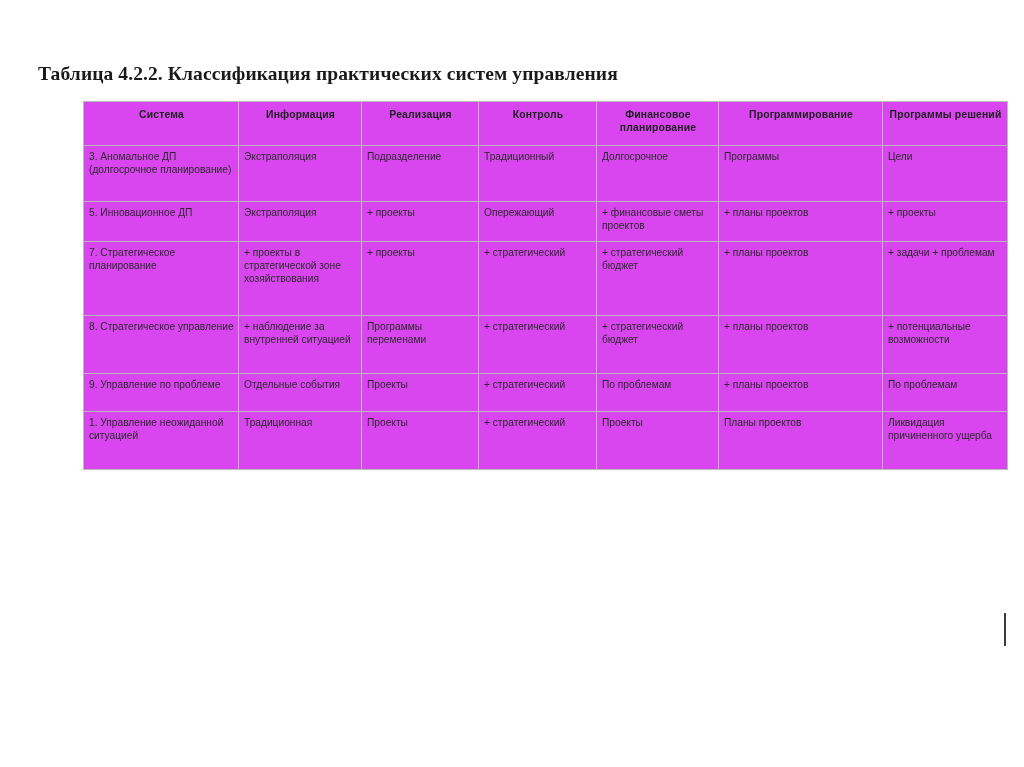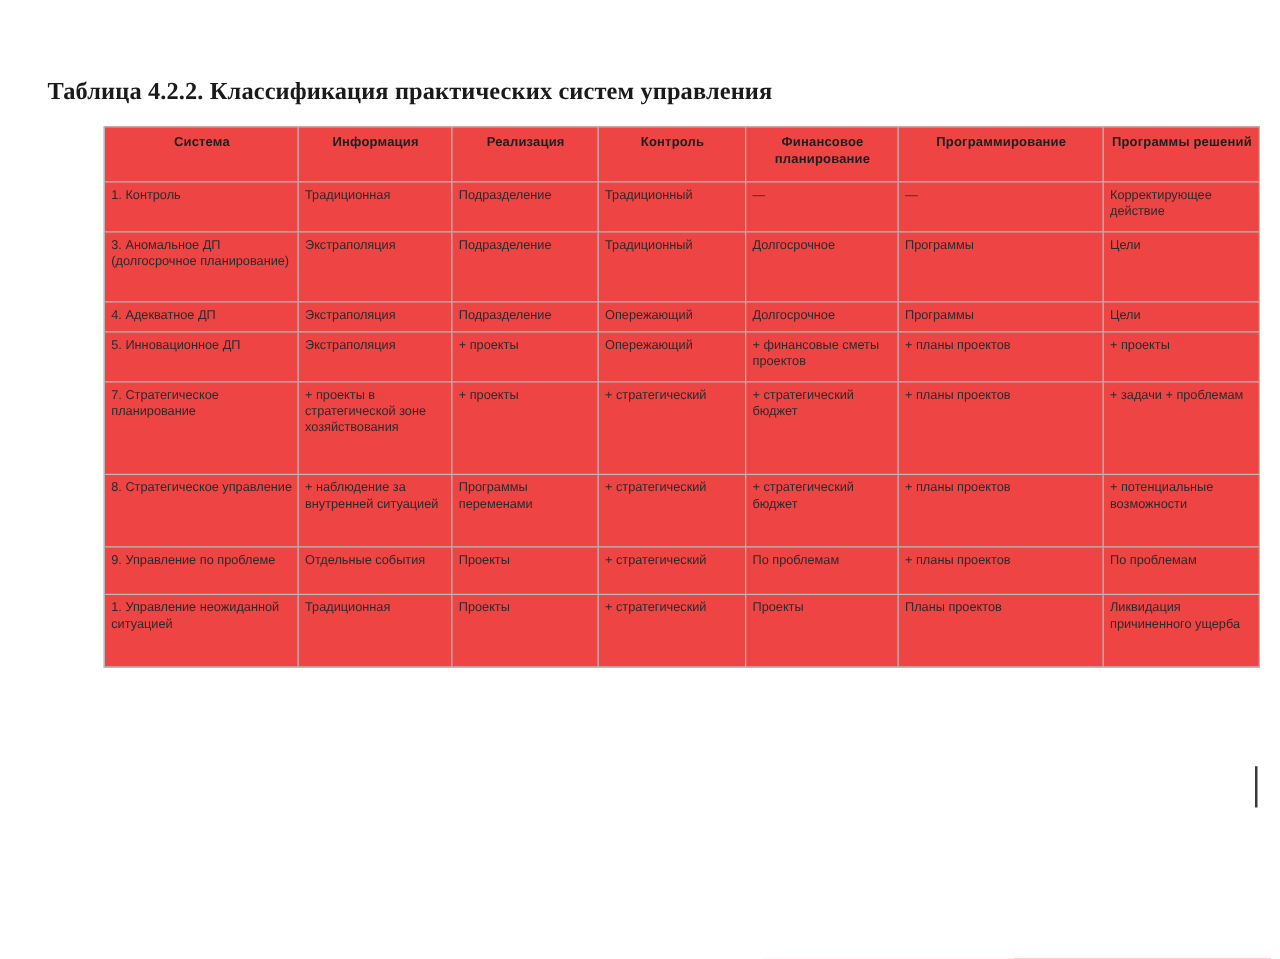--- a/index.html
+++ b/index.html
@@ -42,21 +42,21 @@
     position: absolute;
     left: 83px;
     top: 101px;
     width: 924px;
   }
 
   table.class-table {
     border-collapse: collapse;
     table-layout: fixed;
     width: 924px;
-    background: #ef4444;
+    background: #d946ef;
   }
 
   table.class-table td,
   table.class-table th {
     border: 1px solid #b9b9b9;
     vertical-align: top;
     padding: 4px 4px 3px 5px;
     font-size: 10.2px;
     line-height: 13.2px;
     color: #2b2b2b;
@@ -120,50 +120,32 @@
           <th>Информация</th>
           <th>Реализация</th>
           <th>Контроль</th>
           <th>Финансовое планирование</th>
           <th>Программирование</th>
           <th>Программы решений</th>
         </tr>
       </thead>
       <tbody>
 
-        <tr style="height:40px">
-          <td>1. Контроль</td>
-          <td>Традиционная</td>
-          <td>Подразделение</td>
-          <td>Традиционный</td>
-          <td>—</td>
-          <td>—</td>
-          <td>Корректирующее действие</td>
-        </tr>
 
 
         <tr style="height:56px">
           <td>3. Аномальное ДП (долгосрочное планирование)</td>
           <td>Экстраполяция</td>
           <td>Подразделение</td>
           <td>Традиционный</td>
           <td>Долгосрочное</td>
           <td>Программы</td>
           <td>Цели</td>
         </tr>
 
-        <tr style="height:24px">
-          <td>4. Адекватное ДП</td>
-          <td>Экстраполяция</td>
-          <td>Подразделение</td>
-          <td>Опережающий</td>
-          <td>Долгосрочное</td>
-          <td>Программы</td>
-          <td>Цели</td>
-        </tr>
 
         <tr style="height:40px">
           <td>5. Инновационное ДП</td>
           <td>Экстраполяция</td>
           <td>+ проекты</td>
           <td>Опережающий</td>
           <td>+ финансовые сметы проектов</td>
           <td>+ планы проектов</td>
           <td>+ проекты</td>
         </tr>

